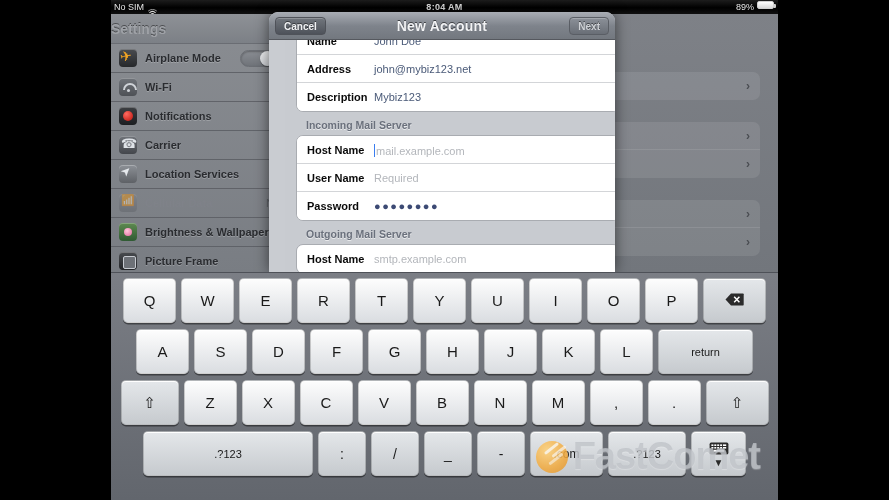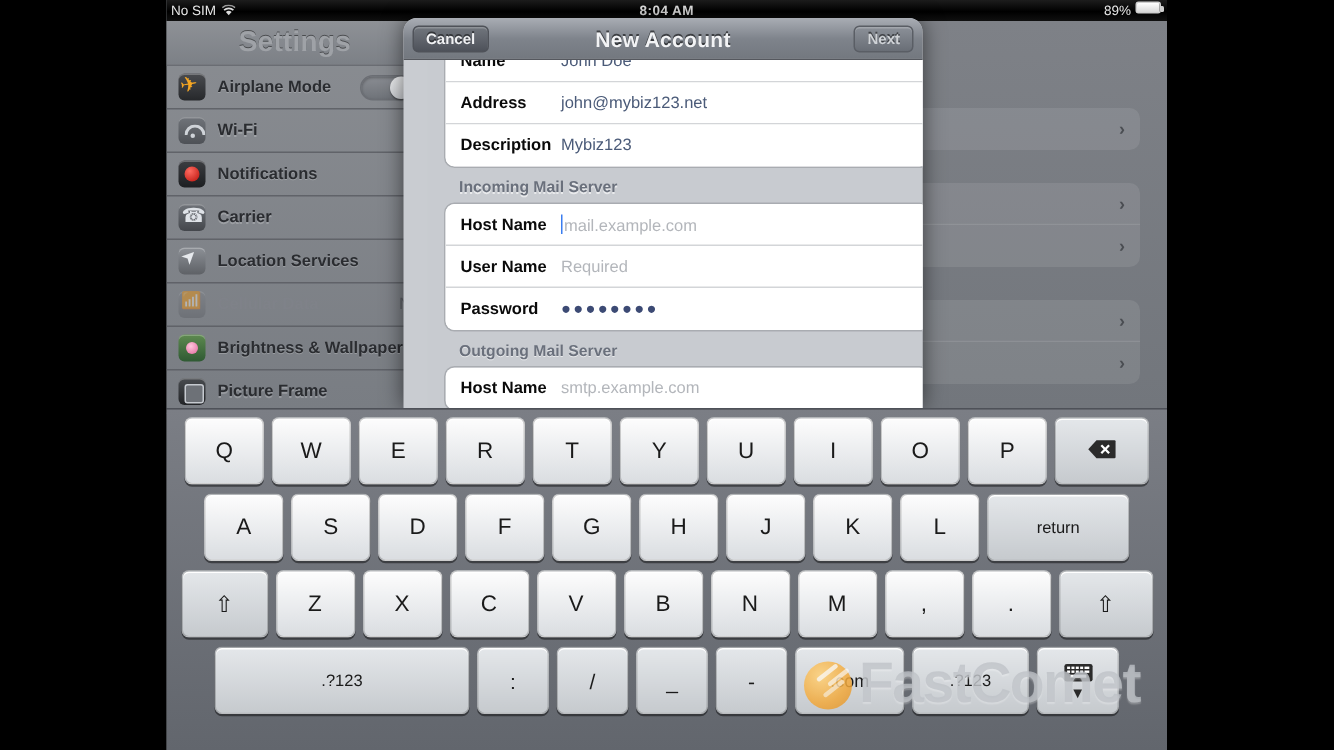--- a/index.html
+++ b/index.html
@@ -23,40 +23,40 @@
   }
   
   #statusbar {
     position: absolute; left: 0; top: 0;
     width: 667px; height: 14px;
     background: linear-gradient(#1d1d1d,#000 55%,#101010);
     color: #e8e8e8;
     font-size: 9px;
     line-height: 14px;
   }
-  #statusbar .left { position: absolute; left: 3px; top: 0; display: flex; align-items: flex-start; gap: 4px; }
+  #statusbar .left { position: absolute; left: 3px; top: 0; display: flex; align-items: flex-end; gap: 4px; }
   #statusbar .center { position: absolute; left: 0; width: 667px; text-align: center; font-weight: bold; letter-spacing: .3px; }
   #statusbar .right { position: absolute; right: 4px; top: 0; display: flex; gap: 3px; }
   .wifi-ico { display:inline-block; width:9px; height:8px; position: relative; top:1px; }
   .batt {
     display:inline-block; width:17px; height:8px;
     border:1px solid #cfcfcf; border-radius:2px; position:relative; top:1px;
     background: linear-gradient(#fff,#d8d8d8);
   }
   .batt:after{ content:""; position:absolute; right:-3px; top:2px; width:2px; height:4px; background:#cfcfcf; border-radius:0 1px 1px 0;}
   
   #splitview { position:absolute; left:0; top:14px; width:667px; height:258px; }
   #sidebar {
     position:absolute; left:0; top:0; width:172px; height:258px;
     background: linear-gradient(#8a8d92,#797d83);
     border-right: 1px solid #5e6166;
   }
   #sidebar-title {
-    height:30px; line-height:30px; text-align:center;
-    font-size:19px; font-weight:bold; color:#9fa2a7;
+    height:30px; line-height:30px; 
+    font-size:14px; font-weight:bold; color:#9fa2a7;
     text-shadow: 0 -1px 0 rgba(0,0,0,.45);
     background: linear-gradient(#8e9196,#7c8086);
     border-bottom:1px solid #6a6d73;
   }
   .srow {
     display:flex; align-items:center; height:29px; padding-left:8px;
     border-bottom:1px solid rgba(90,93,99,.85);
     position:relative;
   }
   .srow .ico {

